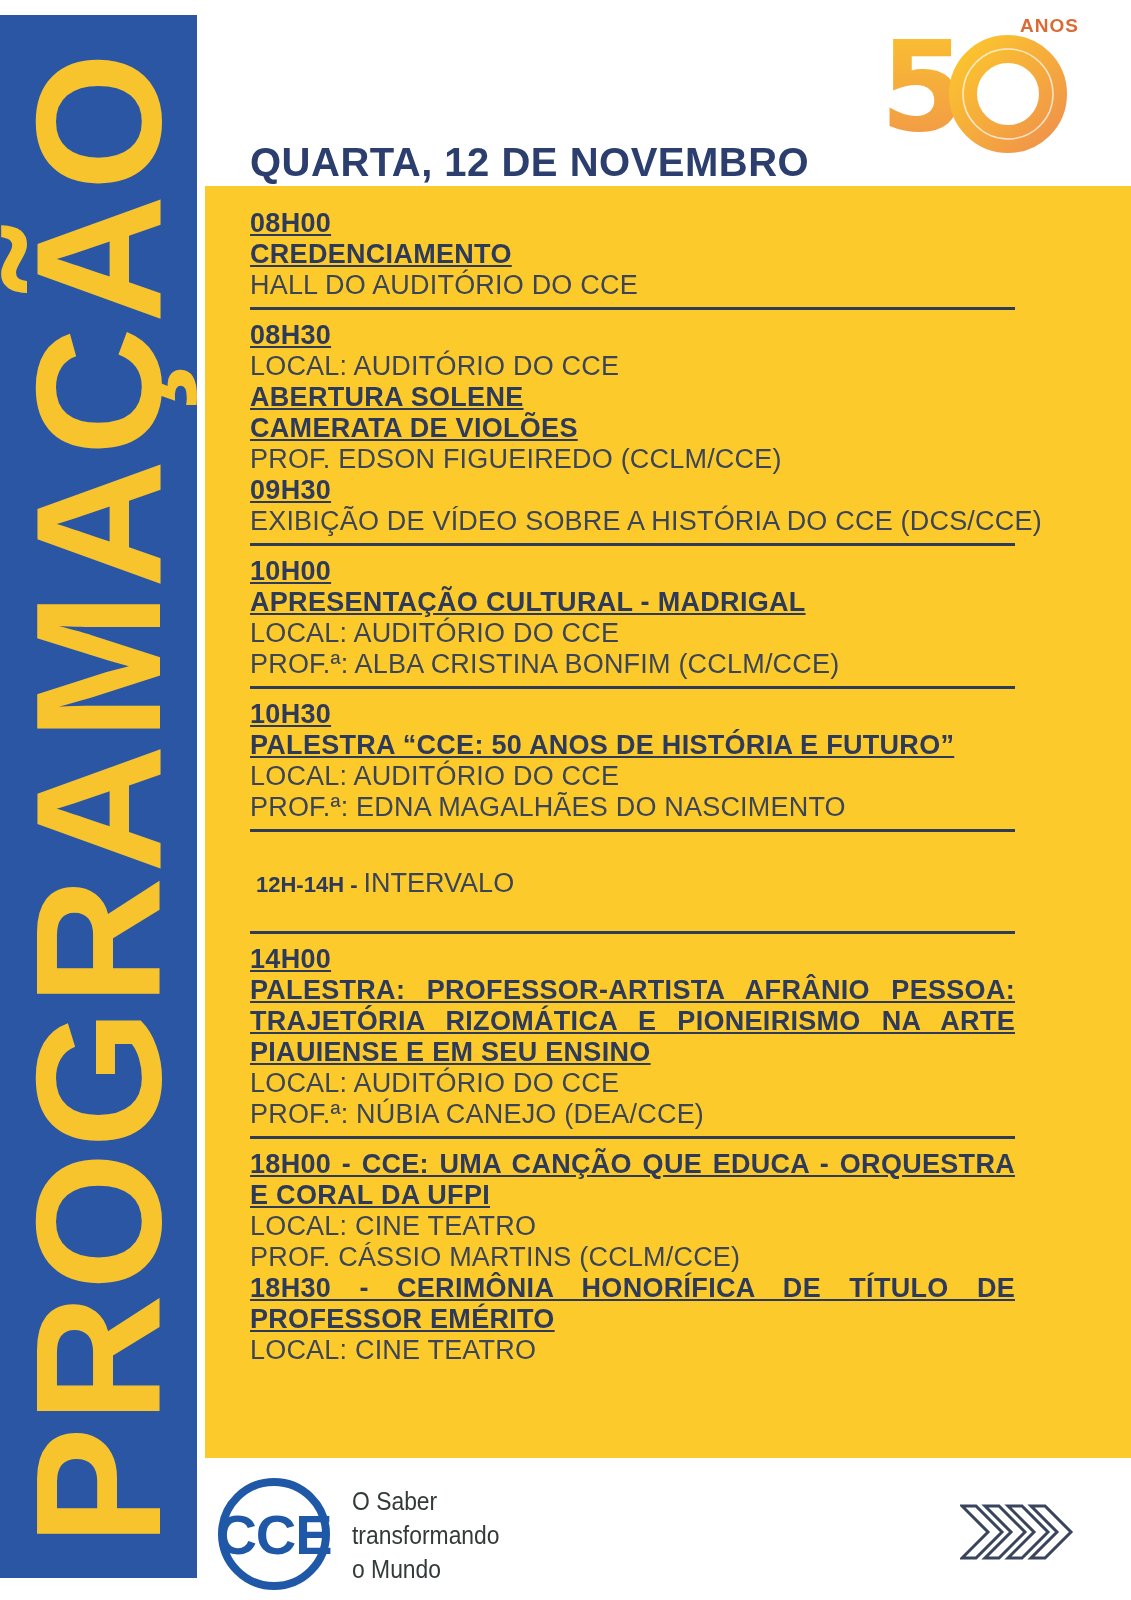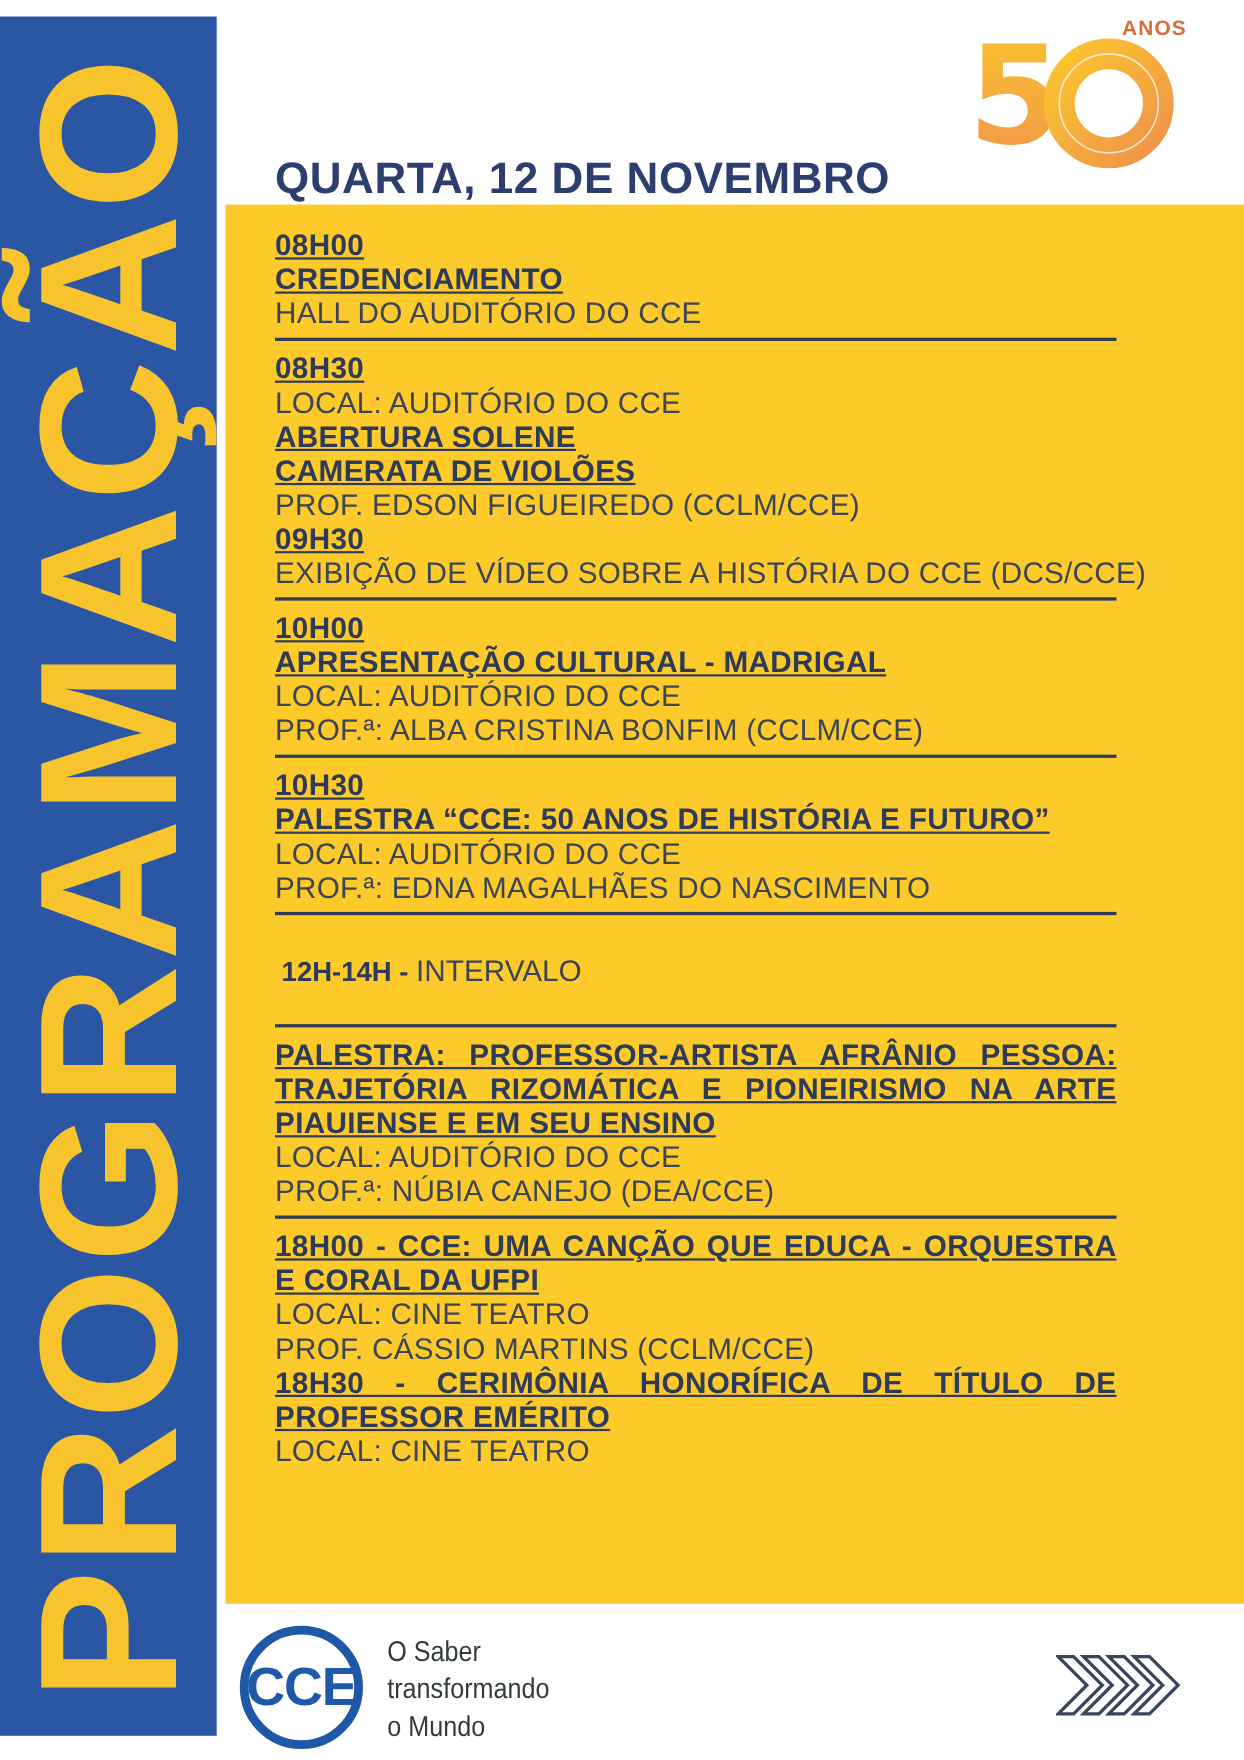--- a/index.html
+++ b/index.html
@@ -43,29 +43,29 @@
   .t-meta{
     font-weight:400;color:var(--meta_gray);
     font-size:27px;line-height:31px;letter-spacing:.2px;
   }
   .t-nowrap{white-space:nowrap;}
   .sep{
     width:765px;border-bottom:3px solid var(--divider);
     margin:6px 0 10px;
   }
   .interval{padding:26px 0 26px 6px;}
-  .iv-bold{font-weight:700;color:var(--text_navy);font-size:25px;}
+  .iv-bold{font-weight:700;color:var(--text_navy);font-size:22px;}
   .iv-reg{font-weight:400;color:var(--meta_gray);font-size:27px;}
   
   .cce-circle{
     position:absolute;left:218px;top:1478px;width:112px;height:112px;
     box-sizing:border-box;border:8px solid var(--cce_blue);border-radius:50%;
     display:flex;align-items:center;justify-content:center;background:#fff;
   }
-  .cce-text{font-size:49px;font-weight:800;color:var(--cce_blue);letter-spacing:-1px;}
+  .cce-text{font-size:56px;font-weight:800;color:var(--cce_blue);letter-spacing:-1px;}
   .tagline{
     position:absolute;left:352px;top:1484px;
     font-size:26px;line-height:34px;color:#333a3a;
     transform:scaleX(.88);transform-origin:left top;
   }
   .chevrons{position:absolute;left:960px;top:1503px;}
 </style>
 </head>
 <body>
 
@@ -126,20 +126,21 @@
           <p class="t-title t-just">PALESTRA “CCE: 50 ANOS DE HISTÓRIA E FUTURO”</p>
           <p class="t-meta">LOCAL: AUDITÓRIO DO CCE</p>
           <p class="t-meta">PROF.ª: EDNA MAGALHÃES DO NASCIMENTO</p>
         </div>
         <div class="sep"></div>
         <div class="section interval">
           <p><span class="iv-bold">12H-14H - </span><span class="iv-reg">INTERVALO</span></p>
         </div>
         <div class="sep"></div>
         <div class="section">
+          <p class="t-time">14H00</p>
           <p class="t-title t-just">PALESTRA: PROFESSOR-ARTISTA AFRÂNIO PESSOA: TRAJETÓRIA RIZOMÁTICA E PIONEIRISMO NA ARTE PIAUIENSE E EM SEU ENSINO</p>
           <p class="t-meta">LOCAL: AUDITÓRIO DO CCE</p>
           <p class="t-meta">PROF.ª: NÚBIA CANEJO (DEA/CCE)</p>
         </div>
         <div class="sep"></div>
         <div class="section">
           <p class="t-title t-just">18H00 - CCE: UMA CANÇÃO QUE EDUCA - ORQUESTRA E CORAL DA UFPI</p>
           <p class="t-meta">LOCAL: CINE TEATRO</p>
           <p class="t-meta">PROF. CÁSSIO MARTINS (CCLM/CCE)</p>
           <p class="t-title t-just">18H30 - CERIMÔNIA HONORÍFICA DE TÍTULO DE PROFESSOR EMÉRITO</p>

